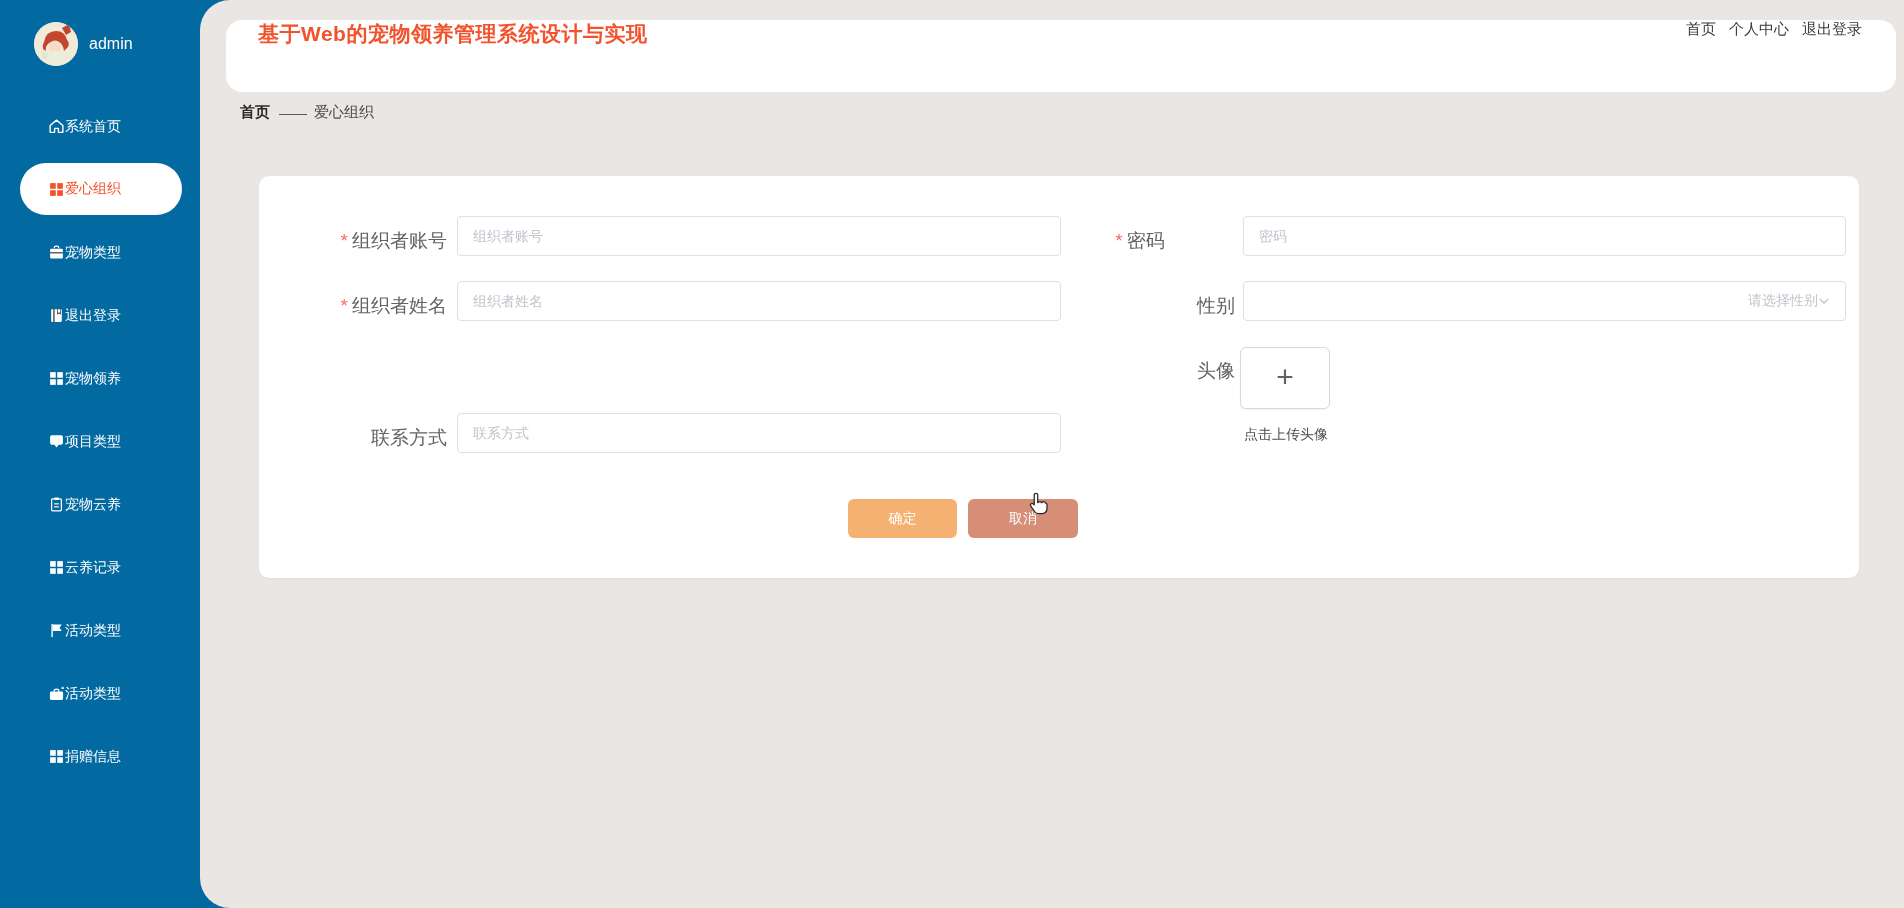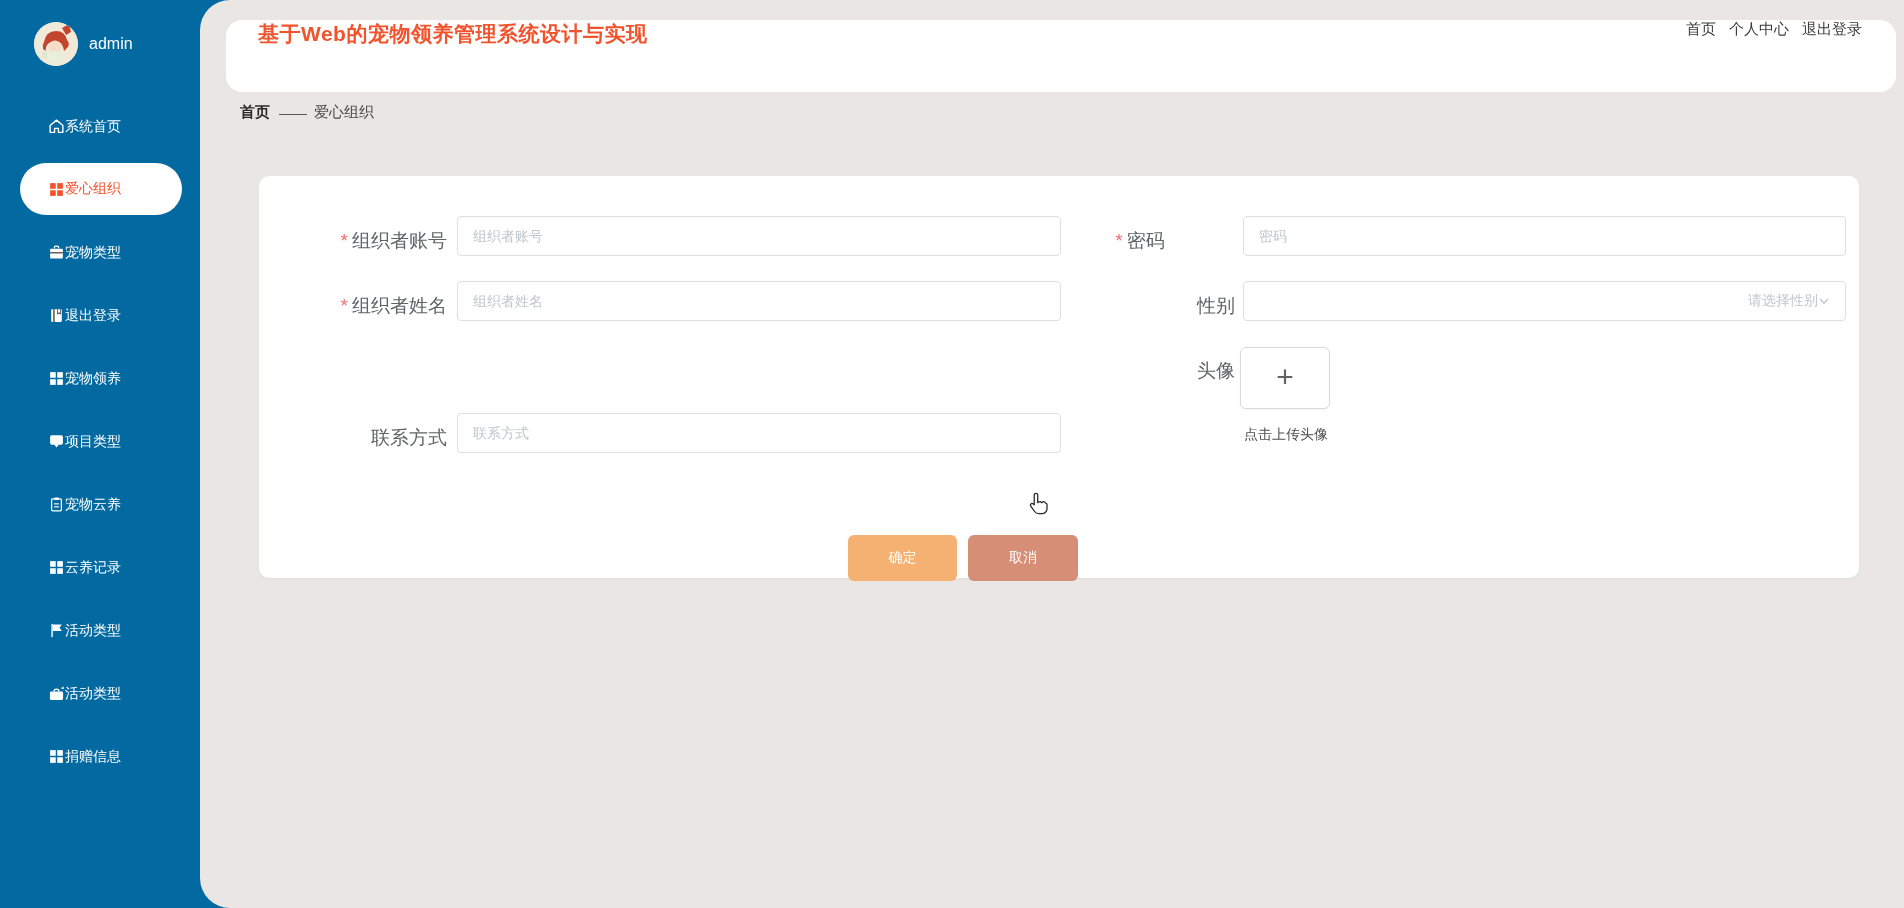--- a/index.html
+++ b/index.html
@@ -49,22 +49,22 @@
   .selbox { position:absolute; height:40px; border:1px solid #dcdfe6; border-radius:4px;
             padding:0 15px; background:#fff; display:flex; align-items:center;
             justify-content:flex-end; font-size:14px; color:#c0c4cc; cursor:pointer; }
   .chev { width:12px; height:12px; color:#c0c4cc; }
   .upload { position:absolute; left:981px; top:171px; width:90px; height:62px; background:#fff;
             border:1px solid #d9d9d9; border-radius:6px; display:flex; align-items:center;
             justify-content:center; cursor:pointer; box-shadow:0 1px 2px rgba(0,0,0,.05); }
   .plus { font-size:30px; font-weight:200; color:#5f6368; line-height:1; margin-top:-3px; }
   .upload-hint { position:absolute; left:957px; top:250px; width:140px; text-align:center;
                  font-size:14px; color:#4f4f4f; }
-  .btn { position:absolute; top:323px; height:46px; border:none; border-radius:6px; color:#fff;
-         font-size:14px; cursor:pointer; font-family:"Liberation Sans","DejaVu Sans",sans-serif;margin-top:36px; }
+  .btn { position:absolute; top:323px; height:39px; border:none; border-radius:6px; color:#fff;
+         font-size:14px; cursor:pointer; font-family:"Liberation Sans","DejaVu Sans",sans-serif; }
   .btn-confirm { left:589px; width:109px; background:#f5b171; }
   .btn-cancel { left:709px; width:110px; background:#d68e77; }
 
   
   .cursor { position:absolute; left:1026px; top:490px; width:26px; height:30px; z-index:50; pointer-events:none; }
 </style>
 </head>
 <body>
 
 <div class="stage">

